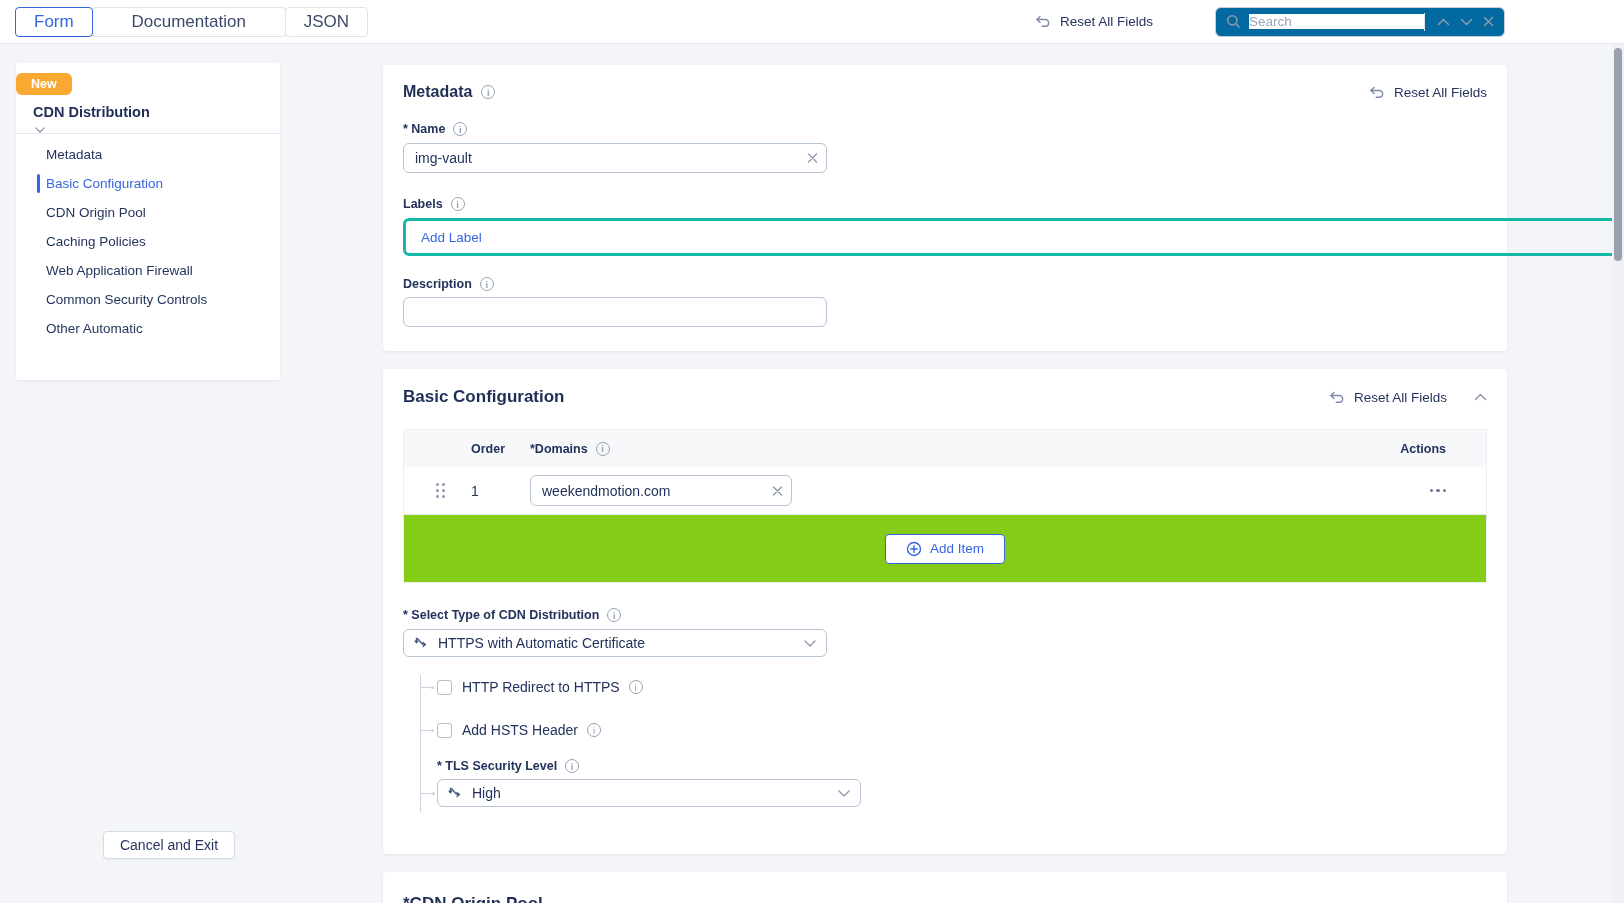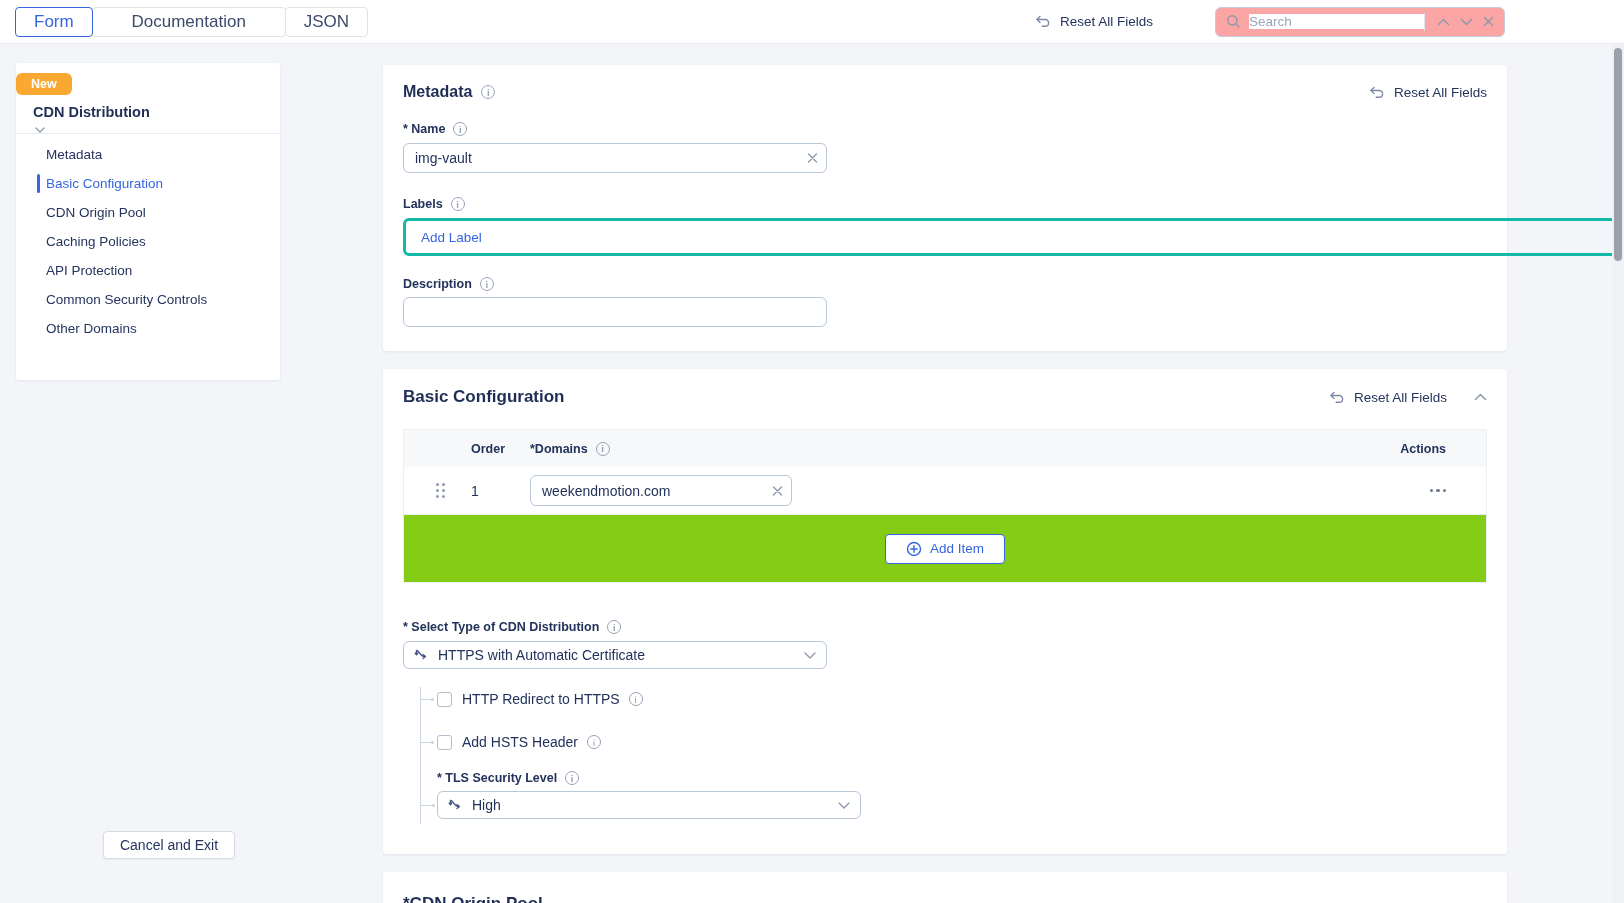--- a/index.html
+++ b/index.html
@@ -27,21 +27,21 @@
   .tab.active { border:1px solid #3565e1; color:#3565e1; z-index:2; }
   .tab.doc { width:194px; }
   .spacer { flex:1; }
   .reset-link {
     display:flex; align-items:center; gap:8px; font-size:13.5px;
     color:#25355e; cursor:pointer; white-space:nowrap;
   }
   .topbar .reset-link { margin-right:31px; }
   .searchbox {
     width:290px; height:30px; border:1px solid #c3cddc; border-radius:6px;
-    background:#fca5a5; display:flex; align-items:center; padding:0 10px;
+    background:#0369a1; display:flex; align-items:center; padding:0 10px;
     margin-right:119px;
   }
   .searchbox input {
     border:none; outline:none; flex:1; font-size:13.5px; color:#2a3a60;
     font-family:"Liberation Sans", sans-serif; min-width:0;
   }
   .searchbox input::placeholder { color:#9aa5ba; }
   .sb-icons { display:flex; align-items:center; gap:10px; }
   .sb-div { width:1px; height:18px; background:#e1e6ee; margin-right:2px; }
   .icon-btn { display:flex; align-items:center; cursor:pointer; }
@@ -231,27 +231,27 @@
         <span class="bar"></span>
         <span>Basic Configuration</span>
       </div>
     <div class="nav-item">
         <span>CDN Origin Pool</span>
       </div>
     <div class="nav-item">
         <span>Caching Policies</span>
       </div>
     <div class="nav-item">
-        <span>API Protection</span>
+        <span>Web Application Firewall</span>
       </div>
     <div class="nav-item">
         <span>Common Security Controls</span>
       </div>
     <div class="nav-item">
-        <span>Other Domains</span>
+        <span>Other Automatic</span>
       </div>
   </div>
 </div>
 
 <button class="cancel-btn">Cancel and Exit</button>
 
 <div class="main">
 
   <div class="card" style="height:286px; padding-top:18px;">
     <div class="card-head">
@@ -362,21 +362,21 @@
             <svg width="16" height="16" viewBox="0 0 16 16" fill="none" stroke="#3565e1" stroke-width="1.4" stroke-linecap="round">
                 <circle cx="8" cy="8" r="6.5"></circle>
                 <path d="M8 4.8 V11.2 M4.8 8 H11.2"></path>
               </svg>
           </span>
           <span>Add Item</span>
         </button>
       </div>
     </div>
 
-    <div class="field-label" style="margin-top:37px;">
+    <div class="field-label" style="margin-top:25px;">
       <span>* Select Type of CDN Distribution</span>
       <span class="info">i</span>
     </div>
     <div class="select" style="margin-top:7px;">
       <span>
         <svg width="15" height="14" viewBox="0 0 15 14" fill="none" stroke="#44558000" stroke-width="0">
           <path d="M2.5 2.5 C6 2.5 5.5 8.5 10.5 8.5" stroke="#445580" stroke-width="1.3" fill="none" stroke-linecap="round"></path>
           <path d="M9 6.5 L11.5 8.5 L9 10.5" stroke="#445580" stroke-width="1.3" fill="none" stroke-linecap="round" stroke-linejoin="round"></path>
           <path d="M2.5 2.5 V6" stroke="#445580" stroke-width="1.3" stroke-linecap="round"></path>
           <path d="M1.2 5 L2.5 6.8 L3.8 5" stroke="#445580" stroke-width="1.3" fill="none" stroke-linecap="round" stroke-linejoin="round"></path>

